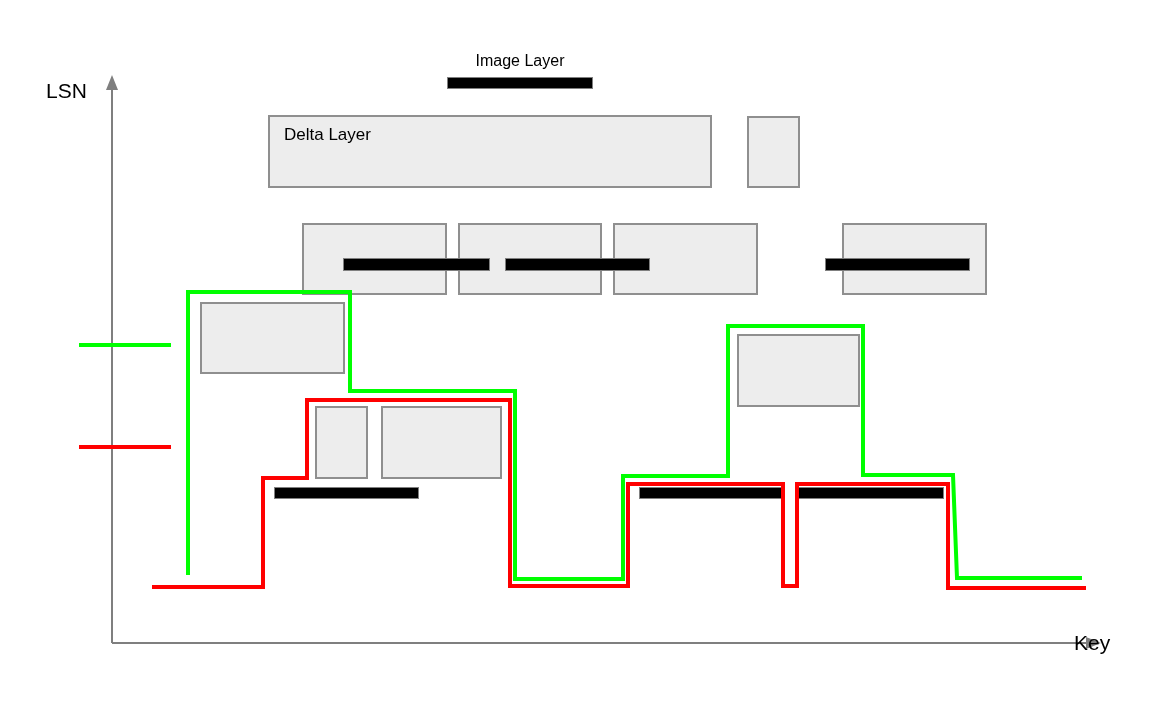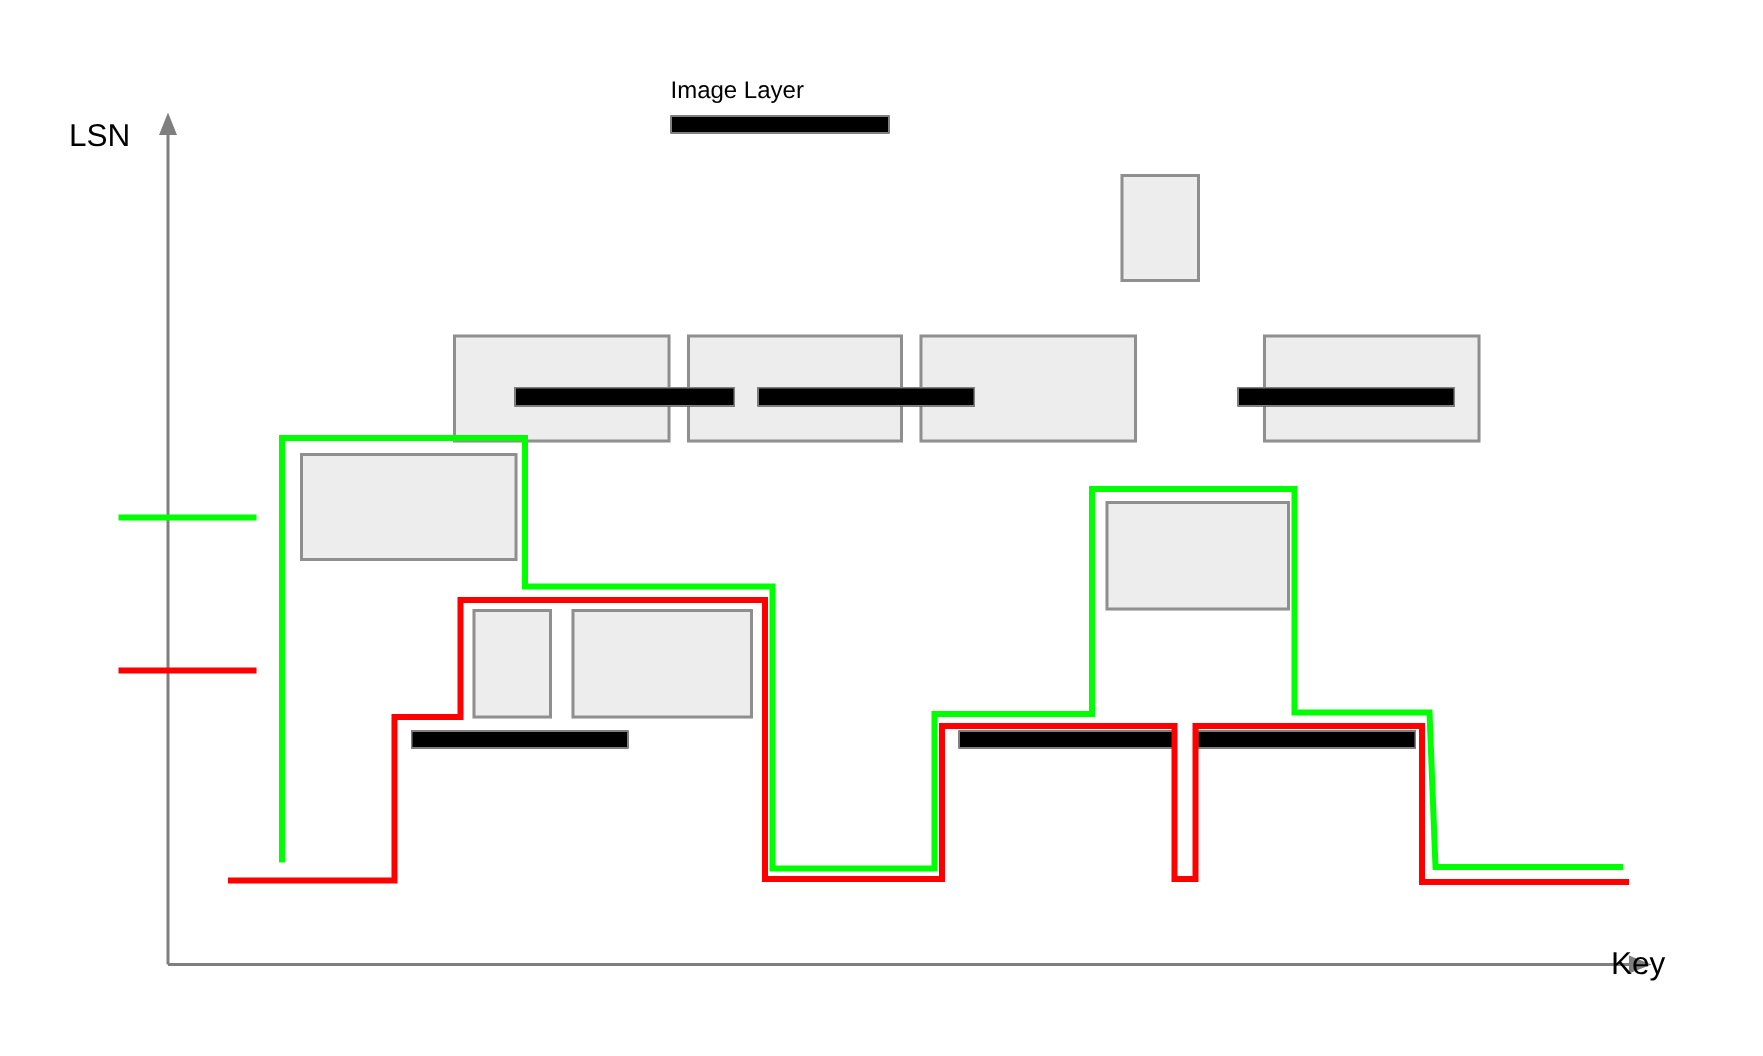--- a/index.html
+++ b/index.html
@@ -32,28 +32,31 @@
     top: 8px;
     font-size: 17px;
     color: #000000;
     white-space: nowrap;
   }
   .label { position: absolute; color: #000000; }
   .lsn-label   { left: 46px;  top: 62px;  font-size: 21px; margin-top: 17px; }
   .key-label   { left: 1058px; top: 631px; font-size: 21px; margin-left: 16px; }
   .image-layer-caption {
     left: 447px; top: 52px; width: 146px;
-    font-size: 16px; white-space: nowrap;
+    text-align: center; font-size: 16px; white-space: nowrap;
   }
 </style>
 </head>
 <body>
 
 <div class="canvas">
   <div id="boxes">
+      <div class="delta" style="left: 268px; top: 115px; width: 444px; height: 73px; background: rgb(237, 237, 237); border-color: rgb(143, 143, 143);">
+        <span class="delta-label">Delta Layer</span>
+      </div>
       <div class="delta" style="left: 747px; top: 116px; width: 53px; height: 72px; background: rgb(237, 237, 237); border-color: rgb(143, 143, 143);"></div>
       <div class="delta" style="left: 302px; top: 223px; width: 145px; height: 72px; background: rgb(237, 237, 237); border-color: rgb(143, 143, 143);"></div>
       <div class="delta" style="left: 458px; top: 223px; width: 144px; height: 72px; background: rgb(237, 237, 237); border-color: rgb(143, 143, 143);"></div>
       <div class="delta" style="left: 613px; top: 223px; width: 145px; height: 72px; background: rgb(237, 237, 237); border-color: rgb(143, 143, 143);"></div>
       <div class="delta" style="left: 842px; top: 223px; width: 145px; height: 72px; background: rgb(237, 237, 237); border-color: rgb(143, 143, 143);"></div>
       <div class="delta" style="left: 200px; top: 302px; width: 145px; height: 72px; background: rgb(237, 237, 237); border-color: rgb(143, 143, 143);"></div>
       <div class="delta" style="left: 737px; top: 334px; width: 123px; height: 73px; background: rgb(237, 237, 237); border-color: rgb(143, 143, 143);"></div>
       <div class="delta" style="left: 315px; top: 406px; width: 53px; height: 73px; background: rgb(237, 237, 237); border-color: rgb(143, 143, 143);"></div>
       <div class="delta" style="left: 381px; top: 406px; width: 121px; height: 73px; background: rgb(237, 237, 237); border-color: rgb(143, 143, 143);"></div>
       <div class="bar" style="left: 447px; top: 77px; width: 146px; height: 12px; background: rgb(0, 0, 0); border-color: rgb(128, 128, 128);"></div>

